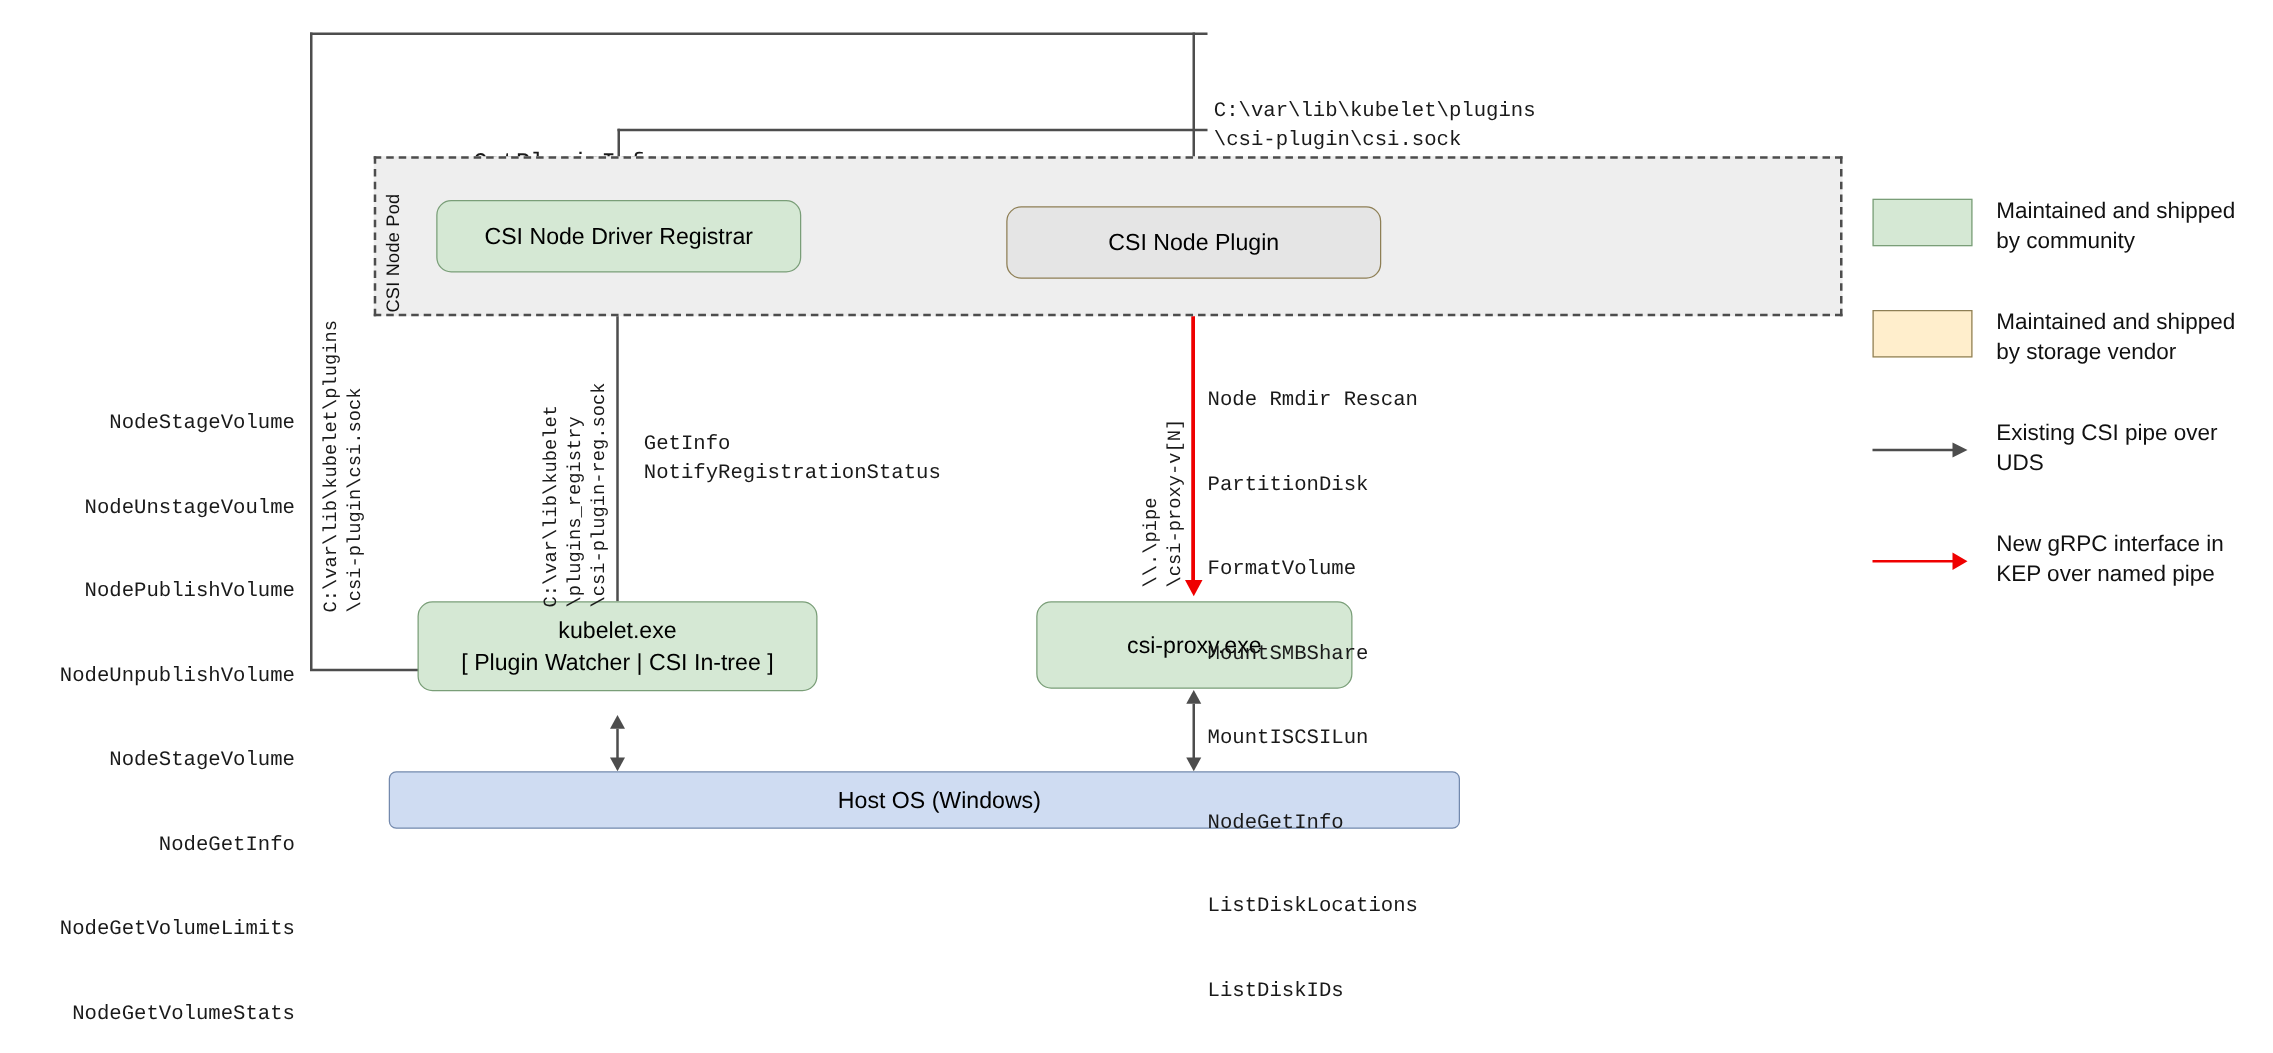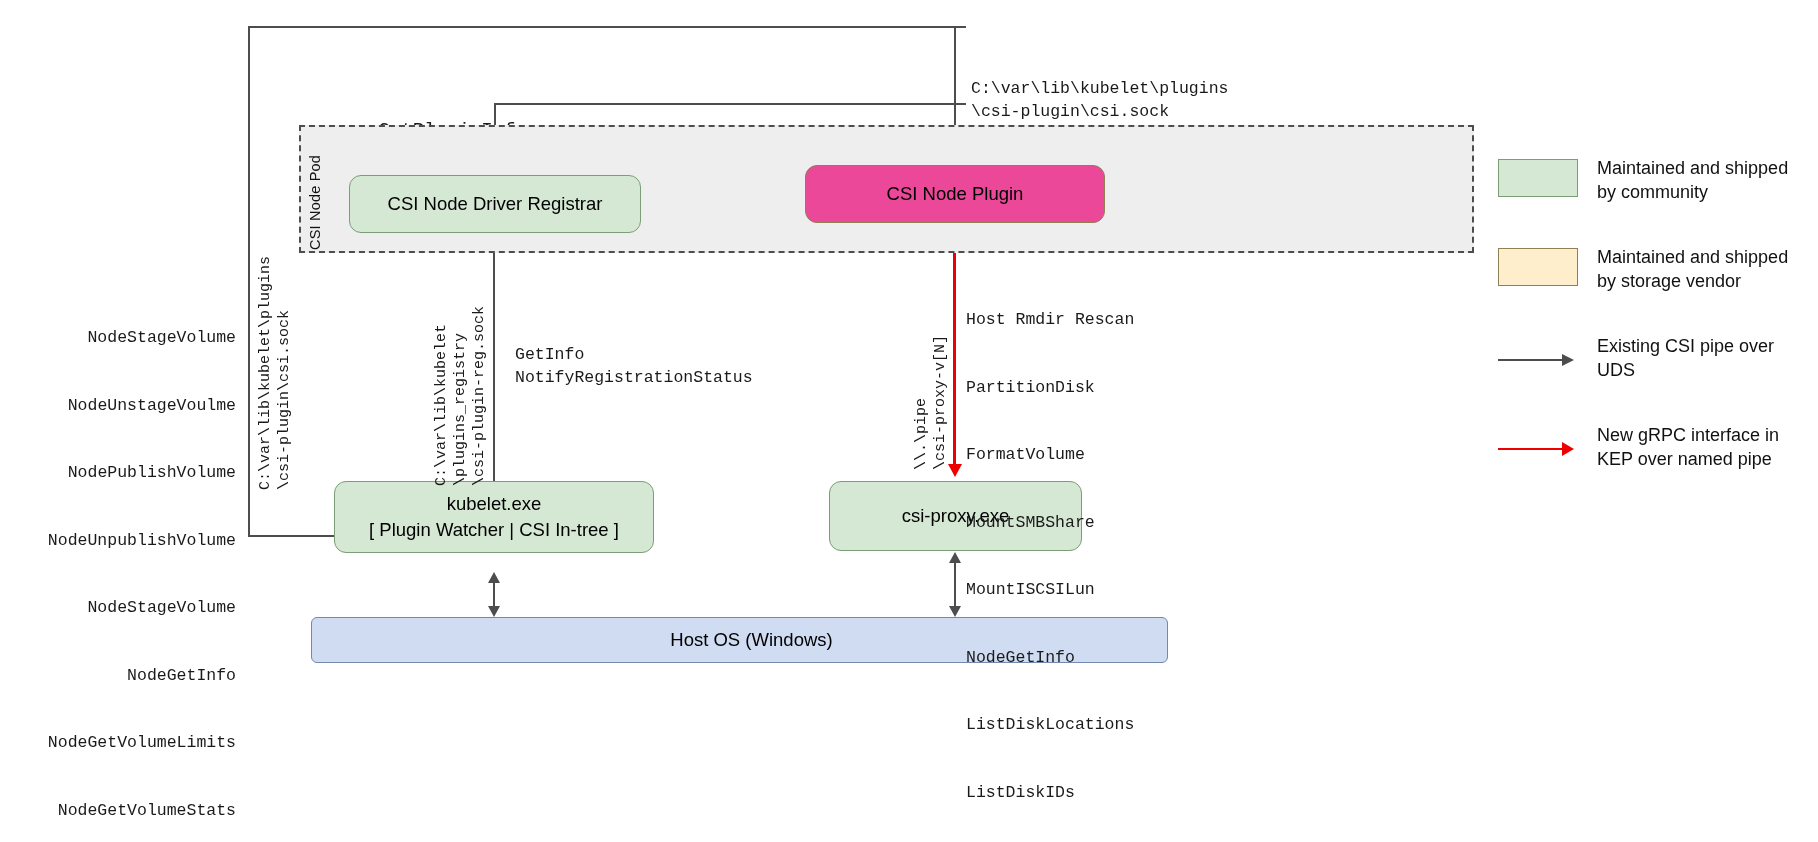--- a/index.html
+++ b/index.html
@@ -50,24 +50,24 @@
     display:flex;
     flex-direction:column;
     align-items:center;
     justify-content:center;
     font-size:18.5px;
     color:#000;
     text-align:center;
     line-height:26px;
   }
   .green{background:#d5e8d4;border-color:#7a9e78;}
-  .cream{background:#ec4899;border-color:#8e7f55;}
+  .cream{background:#e5e5e5;border-color:#8e7f55;}
   .blue{background:#cfdcf2;border-color:#7389ad;border-radius:6px;}
 
-  #box-registrar{left:349px;top:175px;width:292px;height:58px;}
+  #box-registrar{left:349px;top:160px;width:292px;height:58px;}
   #box-plugin{left:805px;top:165px;width:300px;height:58px;}
   #box-kubelet{left:334px;top:481px;width:320px;height:72px;}
   #box-proxy{left:829px;top:481px;width:253px;height:70px;}
   #box-hostos{left:311px;top:617px;width:857px;height:46px;
     flex-direction:row;font-size:18.5px;padding-left:24px;}
 
   
   .ln{background:#4d4d4d;position:absolute;}
   .lnh{height:1.6px;}
   .lnv{width:1.6px;}
@@ -228,21 +228,21 @@
 \plugins_registry
 \csi-plugin-reg.sock</div>
 
   <div class="abs vlabel" style="left:912px;top:330px;height:140px;">\\.\pipe
 \csi-proxy-v[N]</div>
 
   <div class="abs mono" id="mid-calls">GetInfo
 NotifyRegistrationStatus</div>
 
   <div class="abs mono" id="right-api-list">
-    <div>Host Rmdir Rescan</div>
+    <div>Node Rmdir Rescan</div>
     <div>PartitionDisk</div>
     <div>FormatVolume</div>
     <div>MountSMBShare</div>
     <div>MountISCSILun</div>
     <div>NodeGetInfo</div>
     <div>ListDiskLocations</div>
     <div>ListDiskIDs</div>
     
   </div>
 

